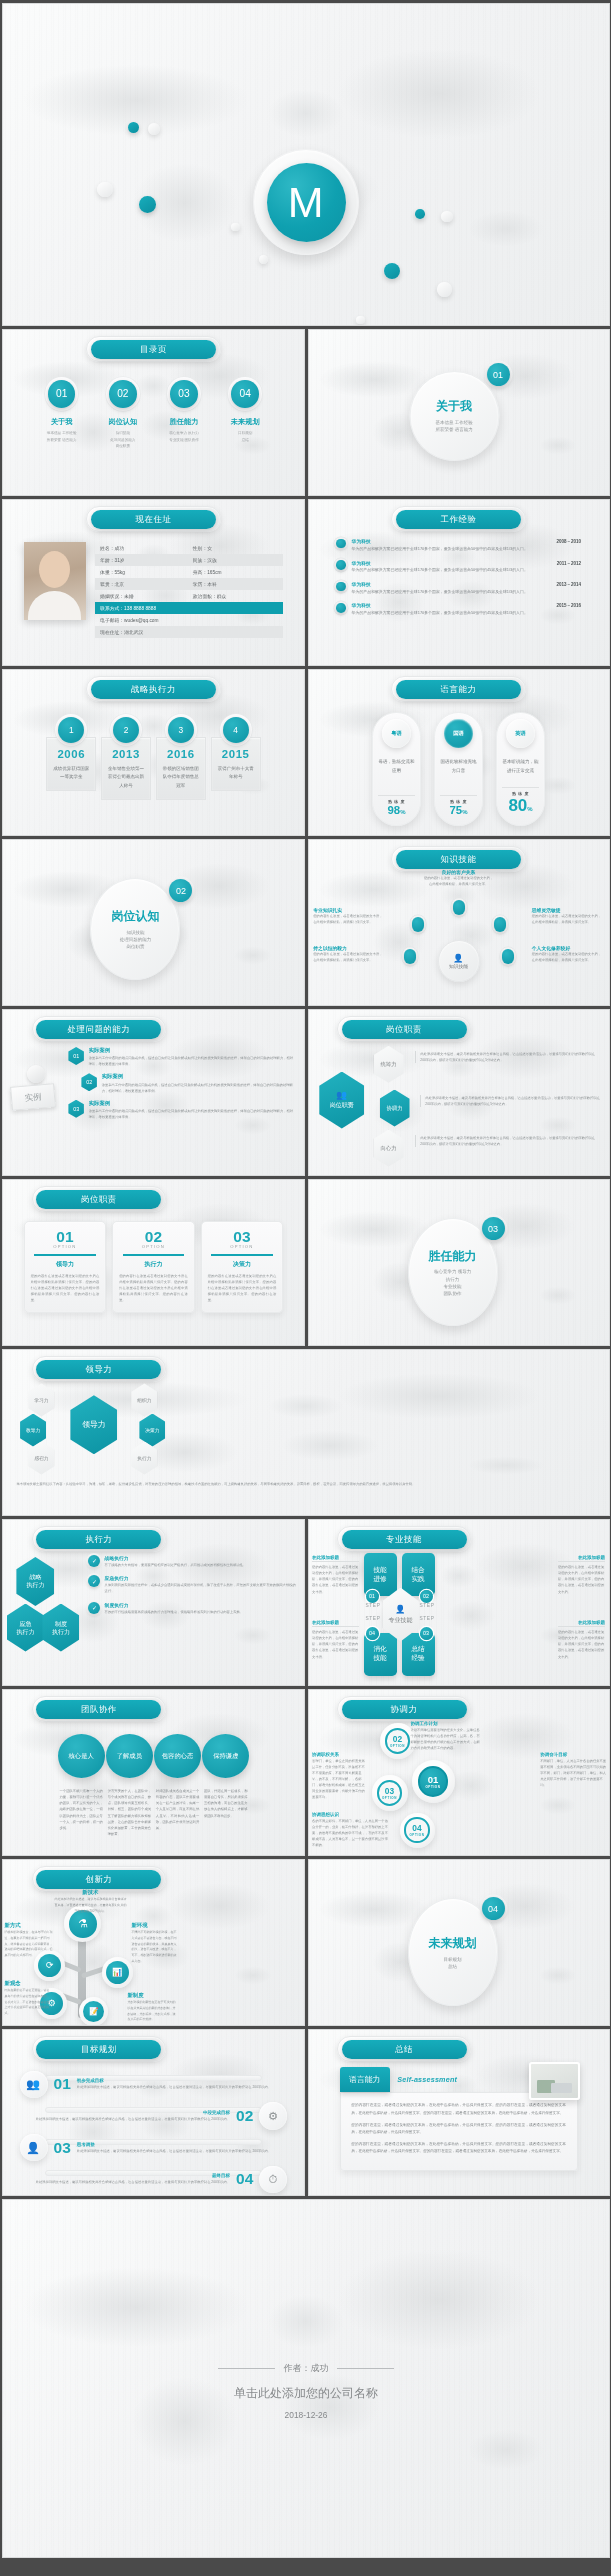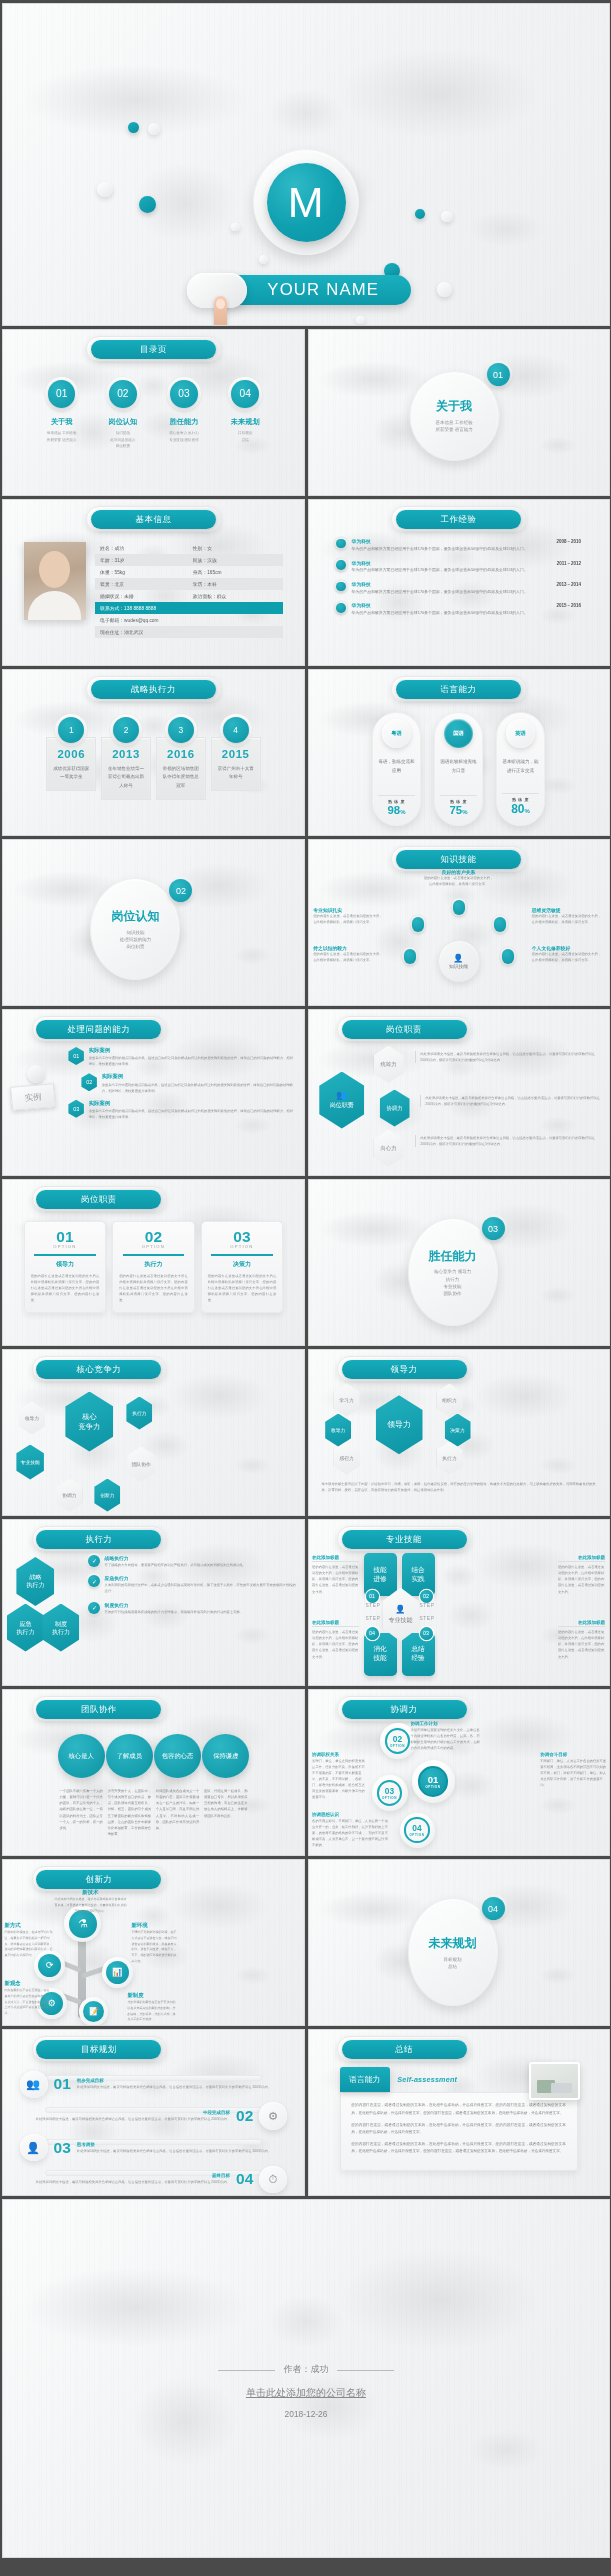--- a/index.html
+++ b/index.html
@@ -336,21 +336,21 @@
   .slide-end { height: 359px; display:flex; flex-direction:column; align-items:center; justify-content:center; }
   .thanks {
     width:102px; height:66px; border-radius:6px;
     background: linear-gradient(180deg,#18aebd 0%, #0c93a3 100%);
     box-shadow: 0 6px 13px rgba(0,0,0,.18);
     display:flex; align-items:center; justify-content:center;
     color:#fff; font-size:16.7px; letter-spacing:1.8px;
   }
   .end-author { display:flex; align-items:center; gap:8.4px; margin-top:25px; color:#86898b; font-size:9px; }
   .rule { width:57px; height:0.6px; background:#b9bcbe; }
-  .end-company { color:#86898b; font-size:10px; margin-top:10px;text-decoration:underline; }
+  .end-company { color:#86898b; font-size:12px; margin-top:10px; }
   .end-date { color:#86898b; font-size:8.4px; margin-top:8.4px; }
 
   .mini { color:#8a8f91; font-size:3.3px; line-height:1.85; }
 </style>
 </head>
 <body>
 
 <div class="deck">
 
   <div style="padding:3px 2.4px 0;">
@@ -366,25 +366,20 @@
     <div class="deco d-t" style="left:412px; top:133px; width:9.6px; height:9.6px;"></div>
     <div class="deco d-w" style="left:438px; top:125px; width:11.4px; height:11.4px;"></div>
     <div class="deco d-t" style="left:381px; top:166px; width:16px; height:16px;"></div>
     <div class="deco d-w" style="left:434px; top:169px; width:14.3px; height:14.3px;"></div>
     <div class="deco d-w" style="left:353px; top:188px; width:8.4px; height:8.4px;"></div>
 
     <div class="hero">
       <div class="logo-outer">
         <div class="logo-inner">M</div>
       </div>
-      <div class="namebar-wrap">
-        <div class="namebar">YOUR NAME</div>
-        <div class="namebtn"></div>
-        <div class="finger"></div>
-      </div>
 
     </div>
   </div>
   </div>
 
   <div class="rows">
 
     <div class="row">
       <div class="slide">
         <div class="map-bg"></div>
@@ -432,21 +427,21 @@
           <div class="badge-num" style="left:178px; top:33px;">01</div>
         </div>
       </div>
     </div>
 
     <div class="row">
       <div class="slide">
         <div class="map-bg"></div>
         <div class="pill-wrap">
           <div class="pill-shadow"></div>
-          <div class="pill">基本信息</div>
+          <div class="pill">现在住址</div>
         </div>
         <div class="bi-wrap">
           <div class="photo"></div>
           <div class="bi-rows">
             <div class="bi-row">
               <div class="c1">姓名：成功</div>
               <div class="c2">性别：女</div>
             </div>
             <div class="bi-row alt">
               <div class="c1">年龄：31岁</div>
@@ -588,21 +583,21 @@
             <div class="lang-foot">
               <div class="lang-lab">熟 练 度</div>
               <div class="lang-val"><span style="font-size:11.4px">75</span><span>%</span></div>
             </div>
           </div>
           <div class="lang-card">
             <div class="lang-knob">英语</div>
             <div class="lang-desc">基本听说能力，能进行正常交流</div>
             <div class="lang-foot">
               <div class="lang-lab">熟 练 度</div>
-              <div class="lang-val"><span style="font-size:12px">80</span><span>%</span></div>
+              <div class="lang-val"><span style="font-size:17px">80</span><span>%</span></div>
             </div>
           </div>
         </div>
       </div>
     </div>
 
     <div class="row">
       <div class="slide">
         <div class="map-bg"></div>
         <div style="position:relative; width:100%; height:100%;">
@@ -763,37 +758,20 @@
             <div class="bc-sub">执行力</div>
             <div class="bc-sub">专业技能</div>
             <div class="bc-sub">团队协作</div>
           </div>
           <div class="badge-num" style="left:173px; top:37px;">03</div>
         </div>
       </div>
     </div>
 
     <div class="row">
-      <div class="slide">
-        <div class="map-bg"></div>
-        <div class="pill-wrap" style="margin-left:33px;">
-          <div class="pill-shadow"></div>
-          <div class="pill">核心竞争力</div>
-        </div>
-        <div style="position:relative; height:129px;">
-          <div class="hex teal" style="left:62px; top:13px; width:48px; height:60px; font-size:7.2px; white-space:pre-line; line-height:1.3;">核心
-竞争力</div>
-          <div class="hex pale" style="left:15.5px; top:23px; width:26px; height:33px; font-size:4.8px;">领导力</div>
-          <div class="hex teal" style="left:123px; top:18px; width:26px; height:33px; font-size:4.8px;">执行力</div>
-          <div class="hex teal" style="left:13px; top:66px; width:27.5px; height:35px; font-size:4.8px; white-space:pre-line;">专业技能</div>
-          <div class="hex pale" style="left:124px; top:68px; width:27.5px; height:35px; font-size:4.8px;">团队协作</div>
-          <div class="hex pale" style="left:53px; top:100px; width:26px; height:33px; font-size:4.8px;">协调力</div>
-          <div class="hex teal" style="left:91px; top:100px; width:26px; height:33px; font-size:4.8px;">创新力</div>
-        </div>
-      </div>
 
       <div class="slide">
         <div class="map-bg"></div>
         <div class="pill-wrap" style="margin-left:33px;">
           <div class="pill-shadow"></div>
           <div class="pill">领导力</div>
         </div>
         <div style="position:relative; height:102px;">
           <div class="hex teal" style="left:67px; top:16.7px; width:47px; height:59px; font-size:7.8px;">领导力</div>
           <div class="hex pale" style="left:25px; top:4.8px; width:26px; height:33px; font-size:4.8px;">学习力</div>

